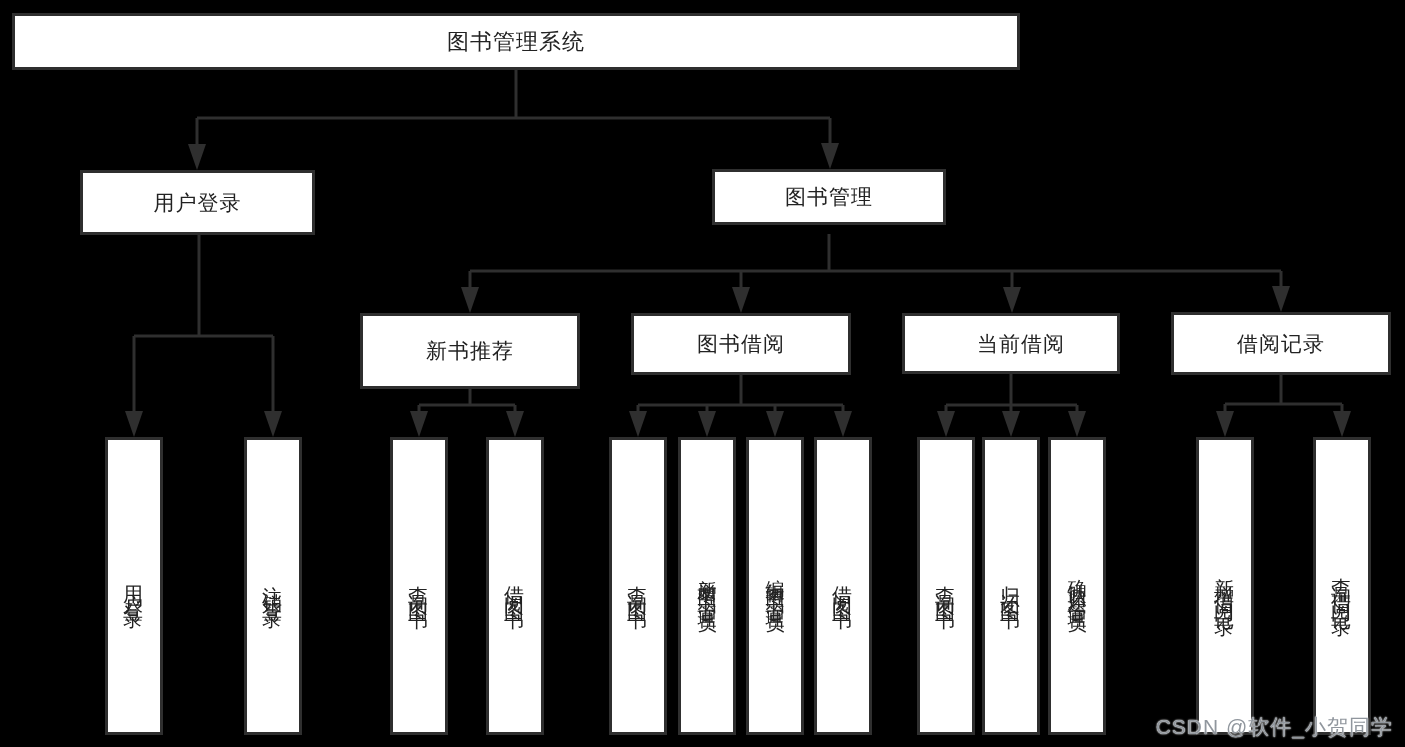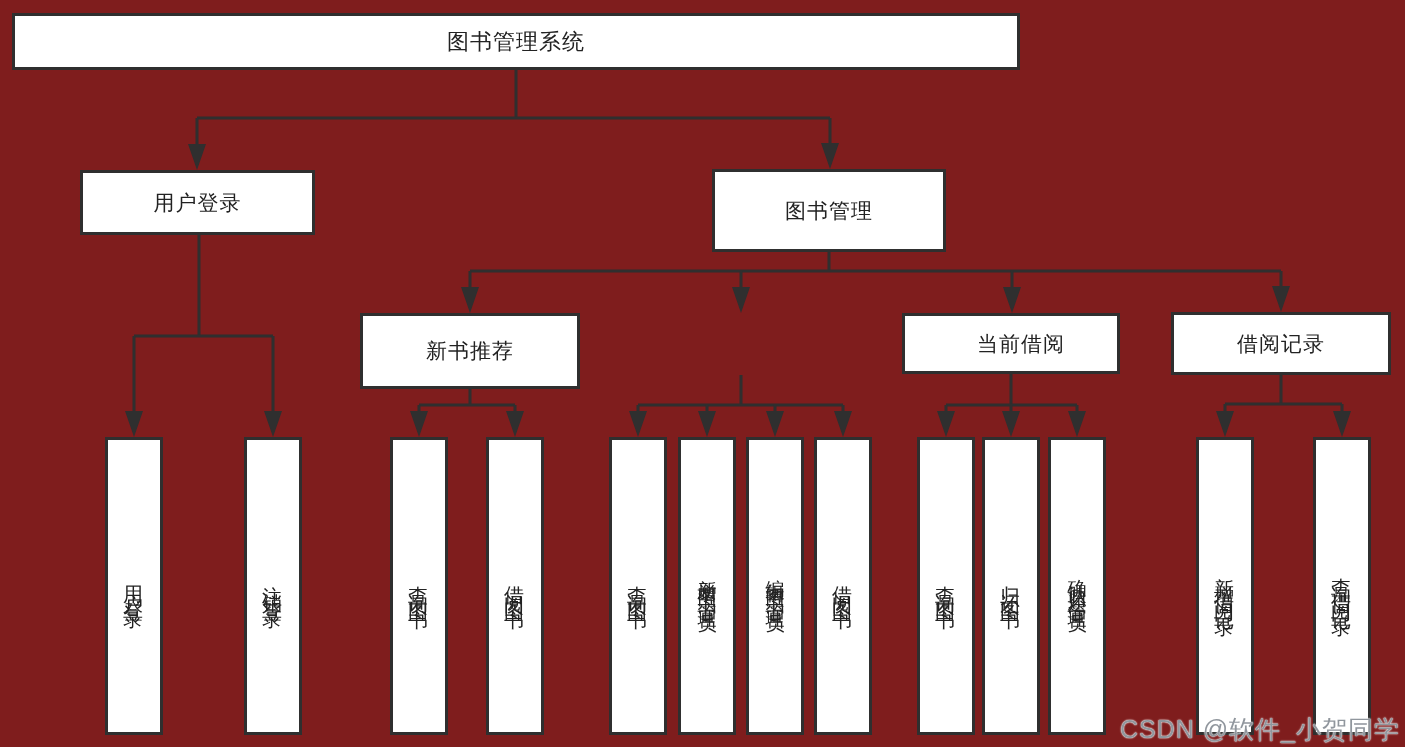--- a/index.html
+++ b/index.html
@@ -8,21 +8,21 @@
     background: #ffffff;
     width: 1405px;
     height: 747px;
     overflow: hidden;
     font-family: "Liberation Sans", "DejaVu Sans", sans-serif;
   }
   #stage {
     position: relative;
     width: 1405px;
     height: 747px;
-    background: #7f1d1d;
+    background: #000000;
   }
   #connectors {
     position: absolute;
     left: 0; top: 0;
     width: 1405px;
     height: 747px;
     z-index: 1;
     pointer-events: none;
   }
   .node {
@@ -44,23 +44,23 @@
     font-size: 20px;
     letter-spacing: 8px;
     width: 58px;
     top: 437px;
     height: 298px;
   }
   .v-node.tight { letter-spacing: 5px; font-size: 19px; }
   #watermark {
     position: absolute;
     top: 713px;
-    right: 5px;
+    right: 12px;
     z-index: 3;
-    font-size: 25px;
+    font-size: 21px;
     color: rgba(138, 144, 152, 0.95);
     text-shadow: 0 0 2px #ffffff, 0 0 1px #ffffff;
     letter-spacing: 1px;
     white-space: nowrap;
   }
 </style>
 </head>
 <body>
 
 <div id="stage">
@@ -130,23 +130,24 @@
       <polygon points="1011,437 1002,411 1020,411"></polygon>
       <polygon points="1077,437 1068,411 1086,411"></polygon>
       <polygon points="1225,437 1216,411 1234,411"></polygon>
       <polygon points="1342,437 1333,411 1351,411"></polygon>
     </g>
   </svg>
 
   <div class="node h-node root-node" style="left:12px; top:13px; width:1008px; height:57px;">图书管理系统</div>
 
   <div class="node h-node" style="left:80px; top:170px; width:235px; height:65px;">用户登录</div>
-  <div class="node h-node" style="left:712px; top:169px; width:234px; height:83px;">图书管理</div>
+  <div class="node h-node" style="left:712px; top:169px; width:234px; height:56px;">图书管理</div>
 
   <div class="node h-node" style="left:360px; top:313px; width:220px; height:76px;">新书推荐</div>
+  <div class="node h-node" style="left:631px; top:313px; width:220px; height:62px;">图书借阅</div>
   <div class="node h-node" style="left:902px; top:313px; width:218px; height:61px;padding-left:20px;">当前借阅</div>
   <div class="node h-node" style="left:1171px; top:312px; width:220px; height:63px;">借阅记录</div>
 
   <div class="node v-node" style="left:105px;">用户登录</div>
   <div class="node v-node" style="left:244px;">注销登录</div>
 
   <div class="node v-node" style="left:390px;">查询图书</div>
   <div class="node v-node" style="left:486px;">借阅图书</div>
 
   <div class="node v-node" style="left:609px;">查询图书</div>

